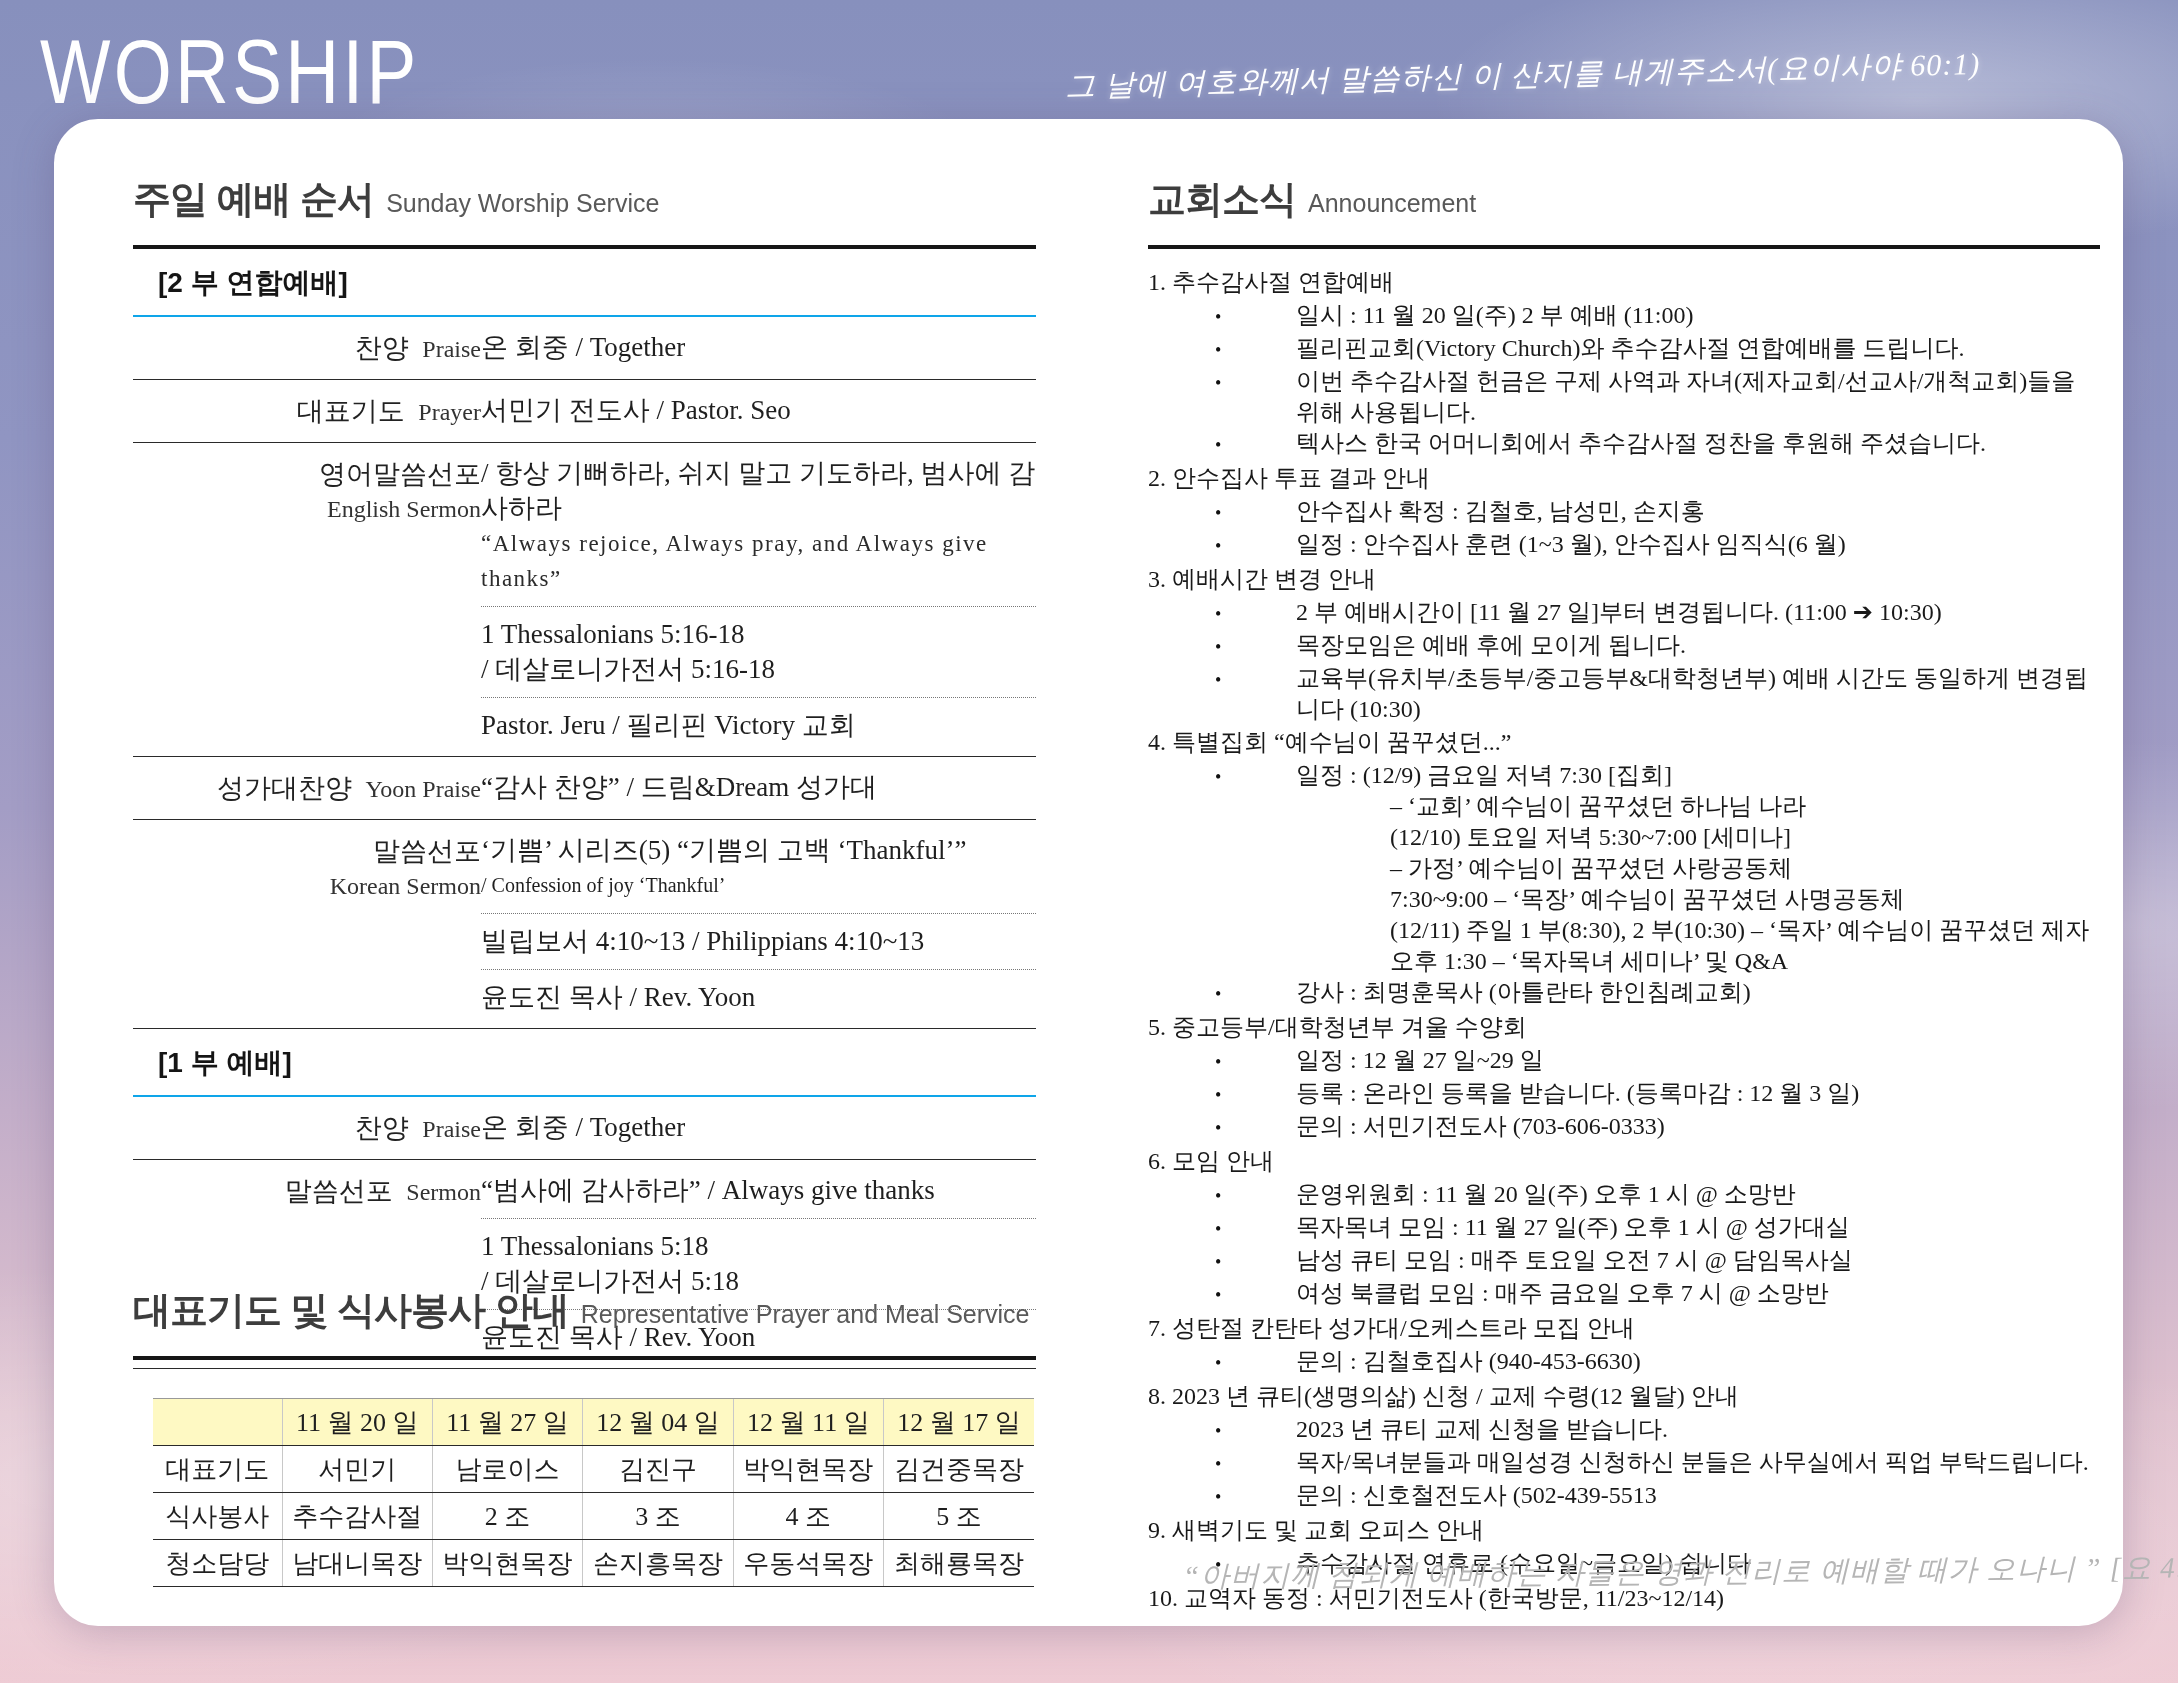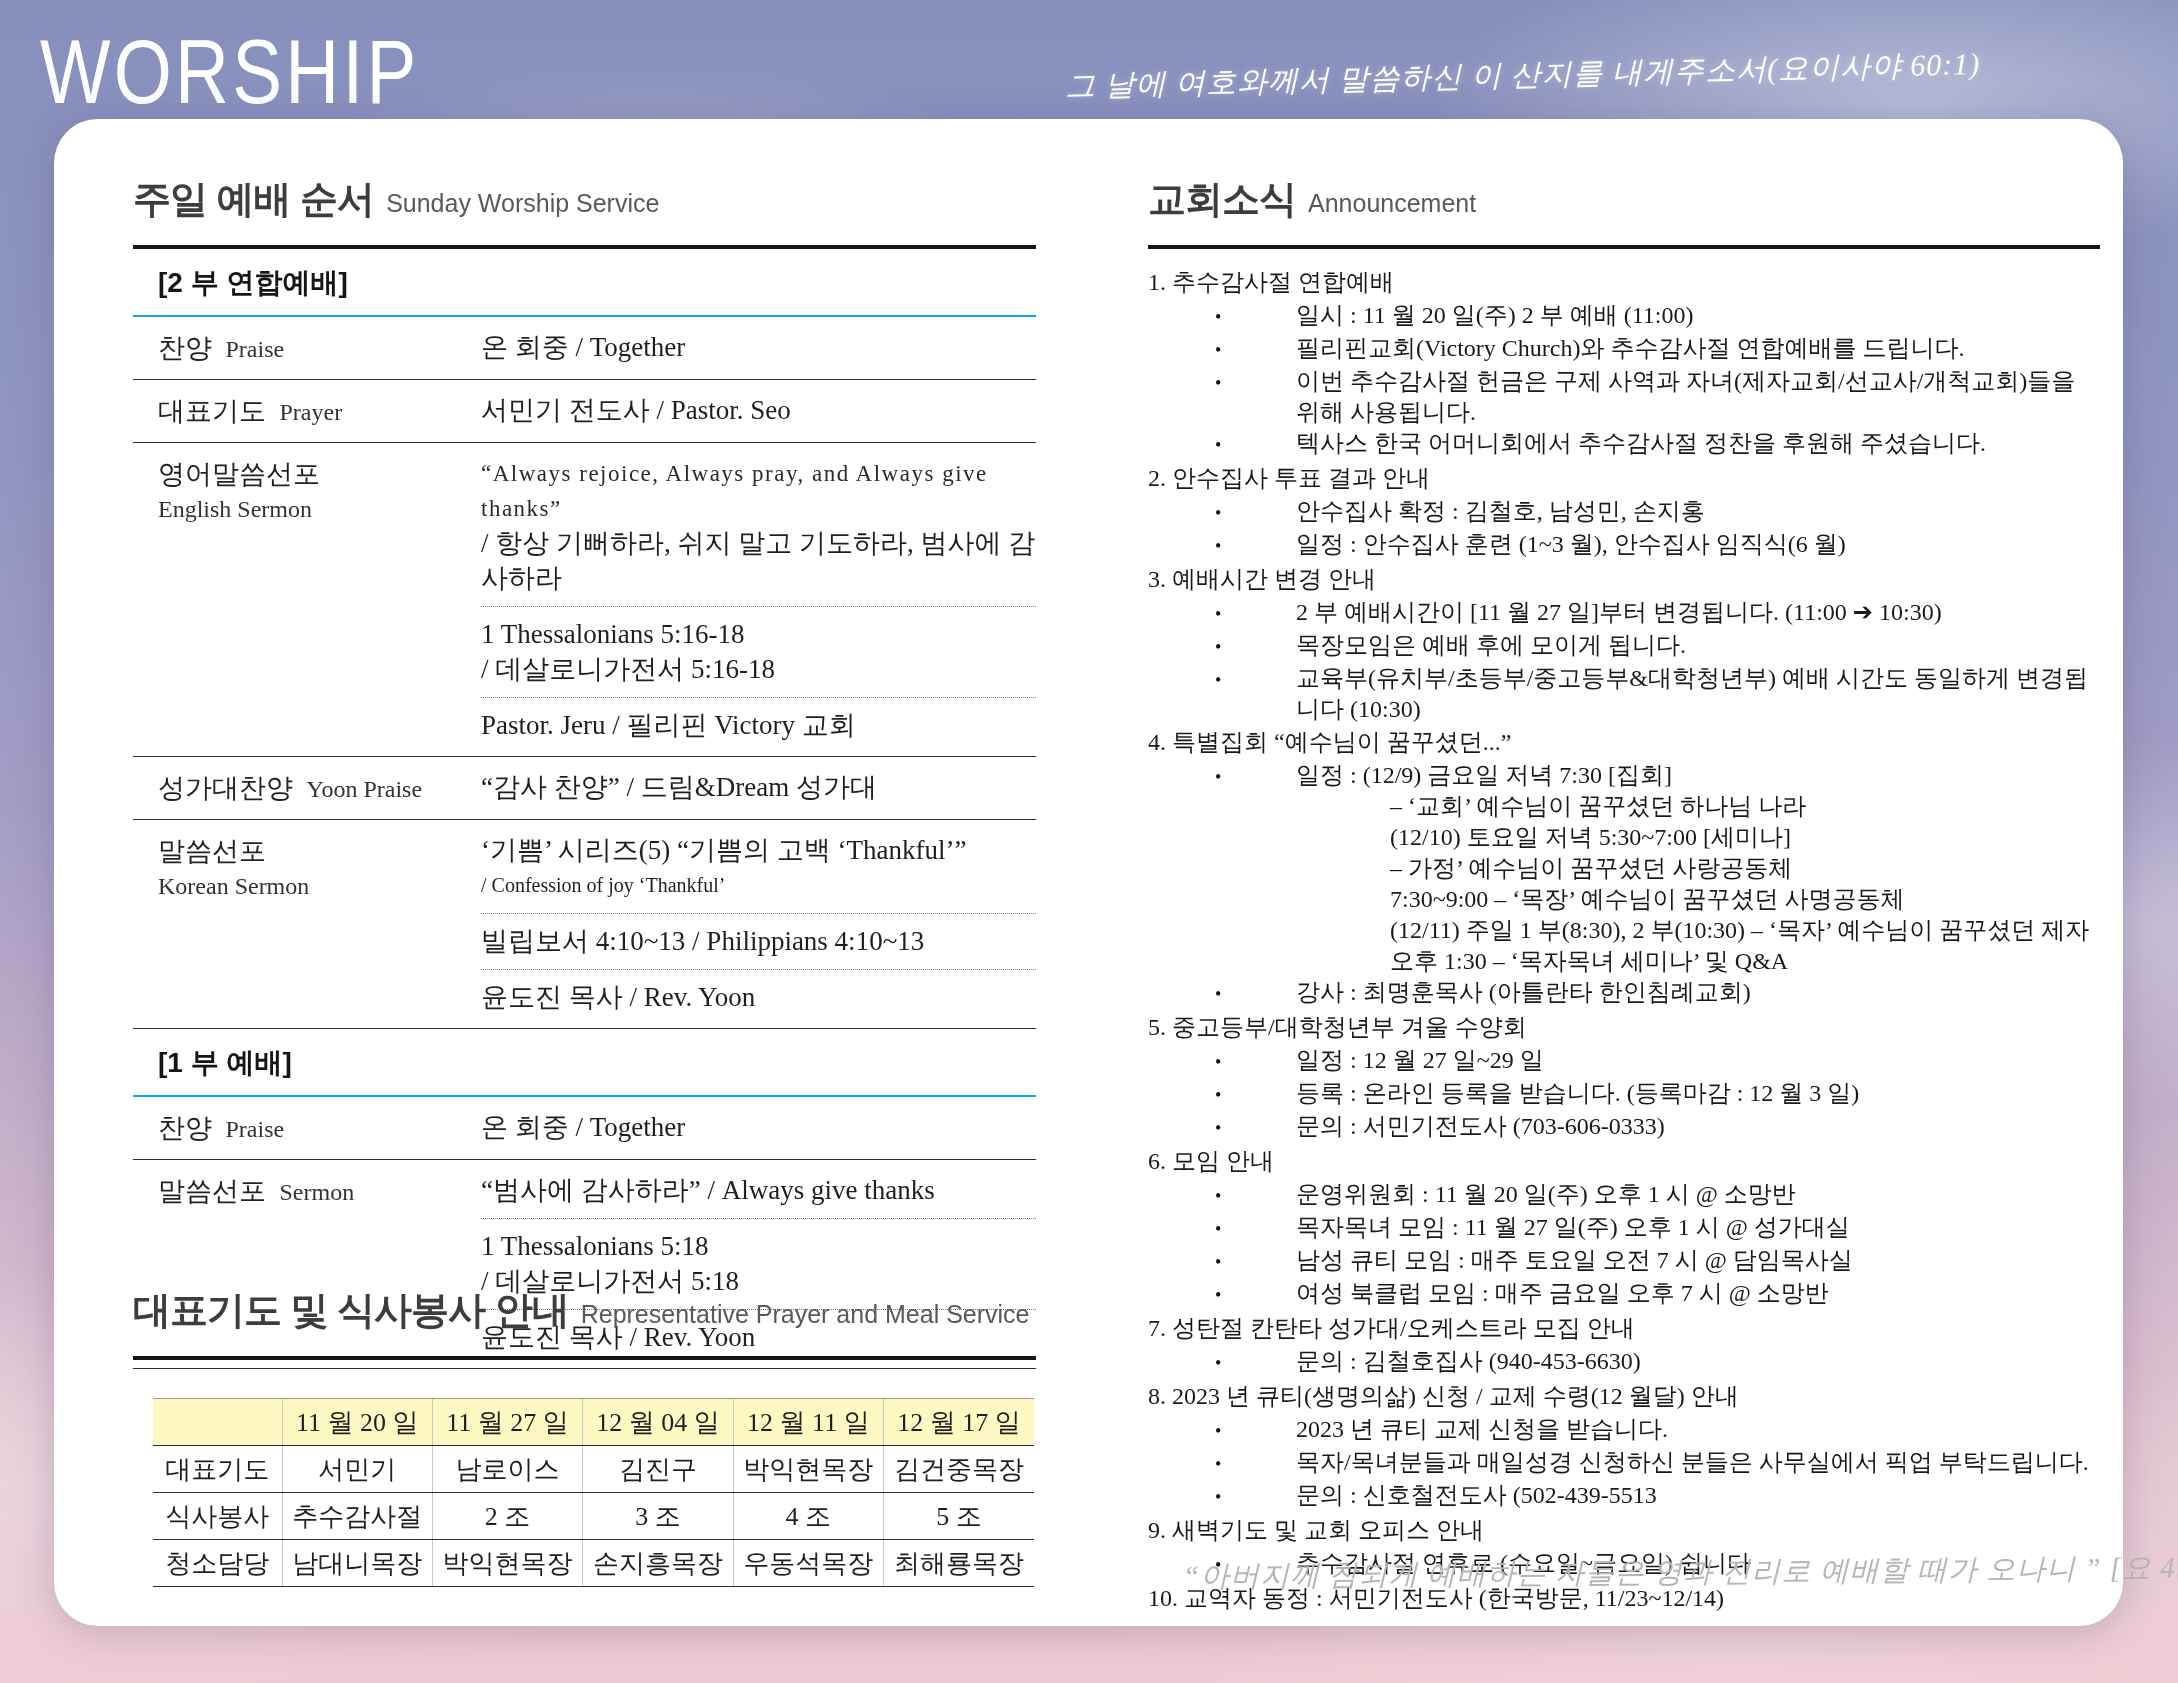--- a/index.html
+++ b/index.html
@@ -41,21 +41,21 @@
   .rule { height:4px; background:#161616; margin-top:20px; }
   
   .col-left { position:absolute; left:79px; top:55px; width:903px; }
   .svc { width:100%; }
   .svc-h {
     font-family:"Liberation Sans","DejaVu Sans",sans-serif;
     font-weight:700; font-size:28px; color:#151515;
     padding:15px 0 13px 25px; border-bottom:2px solid #0ea5e9;
   }
   .svc-row { display:flex; border-bottom:1.6px solid #2a2a2a; }
-  .svc-label { width:348px; padding:13px 0 13px 25px; font-size:27px; color:#222; flex:none; }
+  .svc-label { width:348px; padding:13px 0 13px 25px; font-size:27px; color:#222; flex:none;text-align:right; }
   .svc-label .le { font-size:24px; color:#333; }
   .svc-label.stack .lk, .svc-label.stack .le { display:block; }
   .svc-label.stack .le { margin-top:4px; }
   .svc-content { flex:1; padding:3px 0;font-family:Liberation Serif, serif; }
   .svc-sub { padding:10px 0; }
   .svc-sub + .svc-sub { border-top:1.3px dotted #777; }
   .ln { font-size:27px; line-height:35px; color:#1f1f1f; }
   .ln.en-quote { font-size:23px; letter-spacing:1.5px; color:#2b2b2b; }
   .ln.sm { font-size:20px; }
   
@@ -124,22 +124,22 @@
           </div>
         </div>
 
         <div class="svc-row">
           <div class="svc-label stack">
             <span class="lk">영어말씀선포</span>
             <span class="le">English Sermon</span>
           </div>
           <div class="svc-content">
             <div class="svc-sub">
+              <div class="ln">/ 항상 기뻐하라, 쉬지 말고 기도하라, 범사에 감사하라</div>
               <div class="ln en-quote">“Always rejoice, Always pray, and Always give thanks”</div>
-              <div class="ln">/ 항상 기뻐하라, 쉬지 말고 기도하라, 범사에 감사하라</div>
             </div>
             <div class="svc-sub">
               <div class="ln">1 Thessalonians 5:16-18</div>
               <div class="ln">/ 데살로니가전서 5:16-18</div>
             </div>
             <div class="svc-sub">
               <div class="ln">Pastor. Jeru  / 필리핀 Victory 교회</div>
             </div>
           </div>
         </div>

